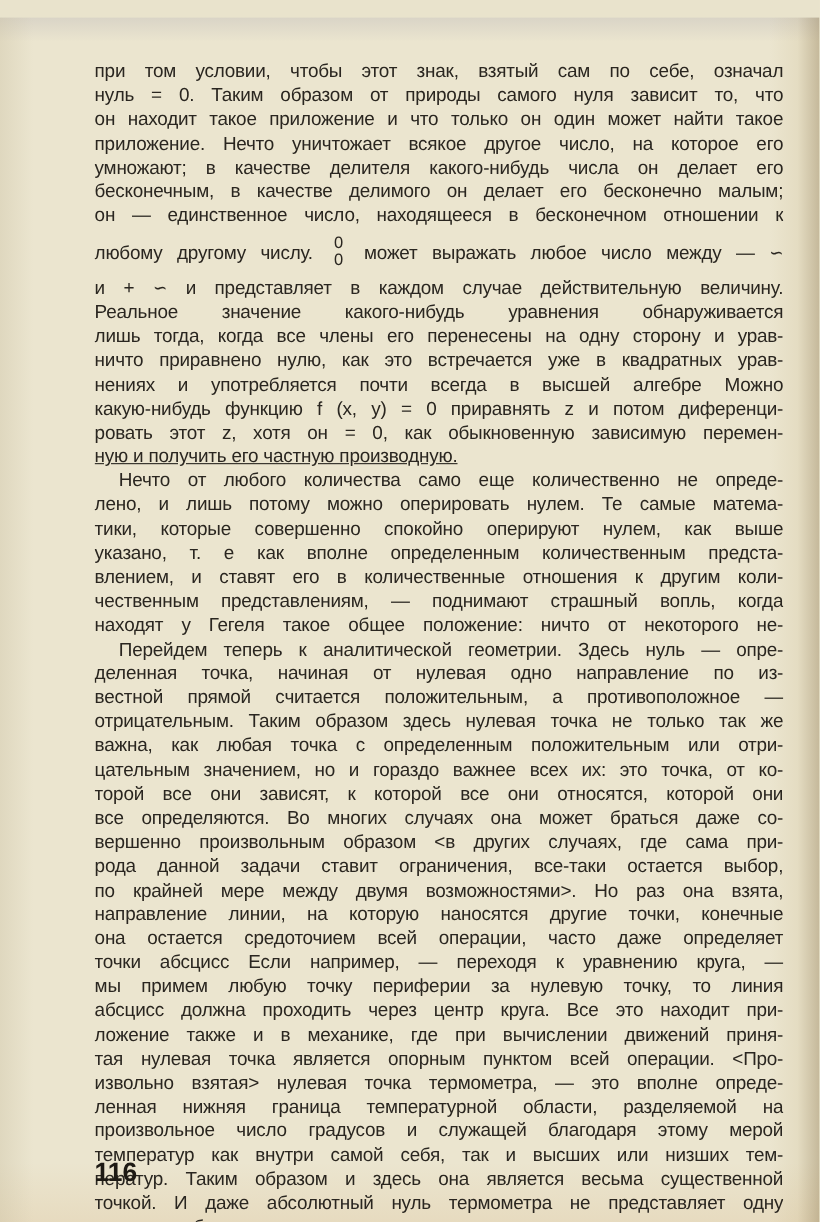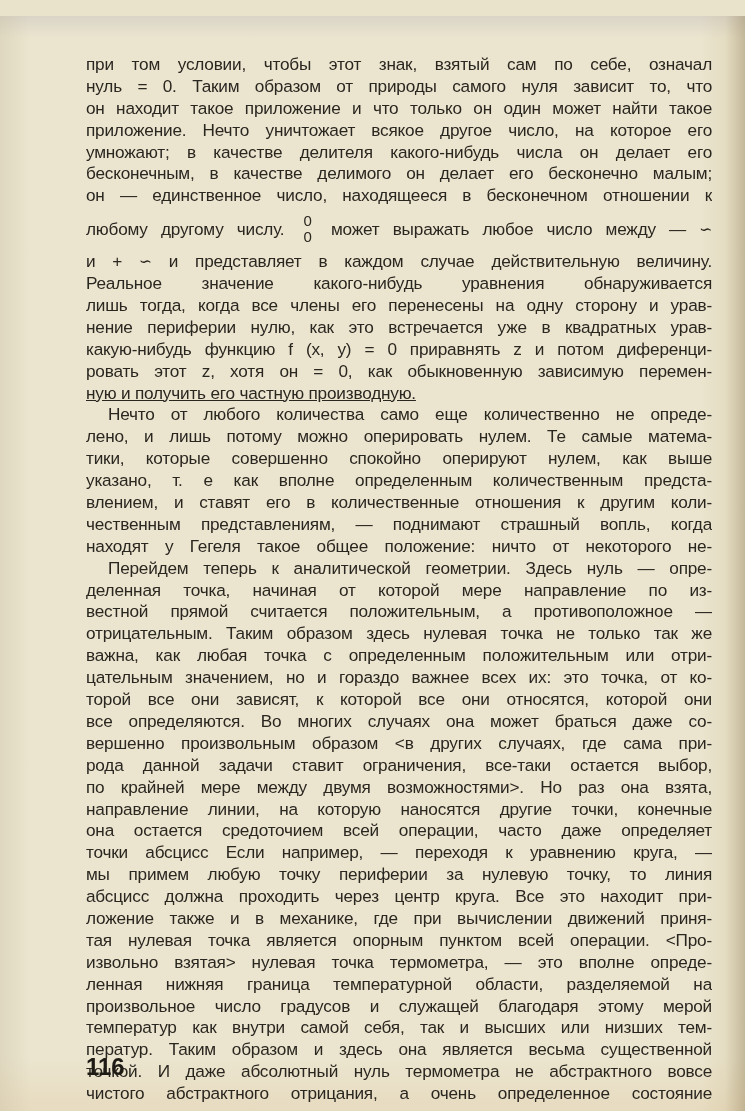--- a/index.html
+++ b/index.html
@@ -109,39 +109,40 @@
         <span>любому другому числу.</span>
         <span class="frac">
           <span>0</span>
           <span>0</span>
         </span>
         <span>может выражать любое число между — ∽</span>
       </span>
       <span class="line">и + ∽ и представляет в каждом случае действительную величину.</span>
       <span class="line">Реальное значение какого-нибудь уравнения обнаруживается</span>
       <span class="line">лишь тогда, когда все члены его перенесены на одну сторону и урав-</span>
-      <span class="line">нение периферии нулю, как это встречается уже в квадратных урав-</span>
+      <span class="line">ничто приравнено нулю, как это встречается уже в квадратных урав-</span>
+      <span class="line">нениях и употребляется почти всегда в высшей алгебре Можно</span>
       <span class="line">какую-нибудь функцию f (x, y) = 0 приравнять z и потом диференци-</span>
       <span class="line">ровать этот z, хотя он = 0, как обыкновенную зависимую перемен-</span>
       <span class="line last">ную и получить его частную производную.</span>
     </div>
 
     <div class="para">
       <span class="line indent">Нечто от любого количества само еще количественно не опреде-</span>
       <span class="line">лено, и лишь потому можно оперировать нулем. Те самые матема-</span>
       <span class="line">тики, которые совершенно спокойно оперируют нулем, как выше</span>
       <span class="line">указано, т. е как вполне определенным количественным предста-</span>
       <span class="line">влением, и ставят его в количественные отношения к другим коли-</span>
       <span class="line">чественным представлениям, — поднимают страшный вопль, когда</span>
       <span class="line">находят у Гегеля такое общее положение: ничто от некоторого не-</span>
     </div>
 
     <div class="para">
       <span class="line indent">Перейдем теперь к аналитической геометрии. Здесь нуль — опре-</span>
-      <span class="line">деленная точка, начиная от которой мере направление по из-</span>
+      <span class="line">деленная точка, начиная от нулевая одно направление по из-</span>
       <span class="line">вестной прямой считается положительным, а противоположное —</span>
       <span class="line">отрицательным. Таким образом здесь нулевая точка не только так же</span>
       <span class="line">важна, как любая точка с определенным положительным или отри-</span>
       <span class="line">цательным значением, но и гораздо важнее всех их: это точка, от ко-</span>
       <span class="line">торой все они зависят, к которой все они относятся, которой они</span>
       <span class="line">все определяются. Во многих случаях она может браться даже со-</span>
       <span class="line">вершенно произвольным образом &lt;в других случаях, где сама при-</span>
       <span class="line">рода данной задачи ставит ограничения, все-таки остается выбор,</span>
       <span class="line">по крайней мере между двумя возможностями&gt;. Но раз она взята,</span>
       <span class="line">направление линии, на которую наносятся другие точки, конечные</span>
@@ -149,21 +150,21 @@
       <span class="line">точки абсцисс Если например, — переходя к уравнению круга, —</span>
       <span class="line">мы примем любую точку периферии за нулевую точку, то линия</span>
       <span class="line">абсцисс должна проходить через центр круга. Все это находит при-</span>
       <span class="line">ложение также и в механике, где при вычислении движений приня-</span>
       <span class="line">тая нулевая точка является опорным пунктом всей операции. &lt;Про-</span>
       <span class="line">извольно взятая&gt; нулевая точка термометра, — это вполне опреде-</span>
       <span class="line">ленная нижняя граница температурной области, разделяемой на</span>
       <span class="line">произвольное число градусов и служащей благодаря этому мерой</span>
       <span class="line">температур как внутри самой себя, так и высших или низших тем-</span>
       <span class="line">ператур. Таким образом и здесь она является весьма существенной</span>
-      <span class="line">точкой. И даже абсолютный нуль термометра не абстрактного вовсе</span>
+      <span class="line">точкой. И даже абсолютный нуль термометра не представляет одну</span>
       <span class="line">чистого абстрактного отрицания, а очень определенное состояние</span>
 
     </div>
   </div>
 
   <div class="page-number">116</div>
   <div class="bottom-strip"></div>
 </div>
 
 </body></html>

